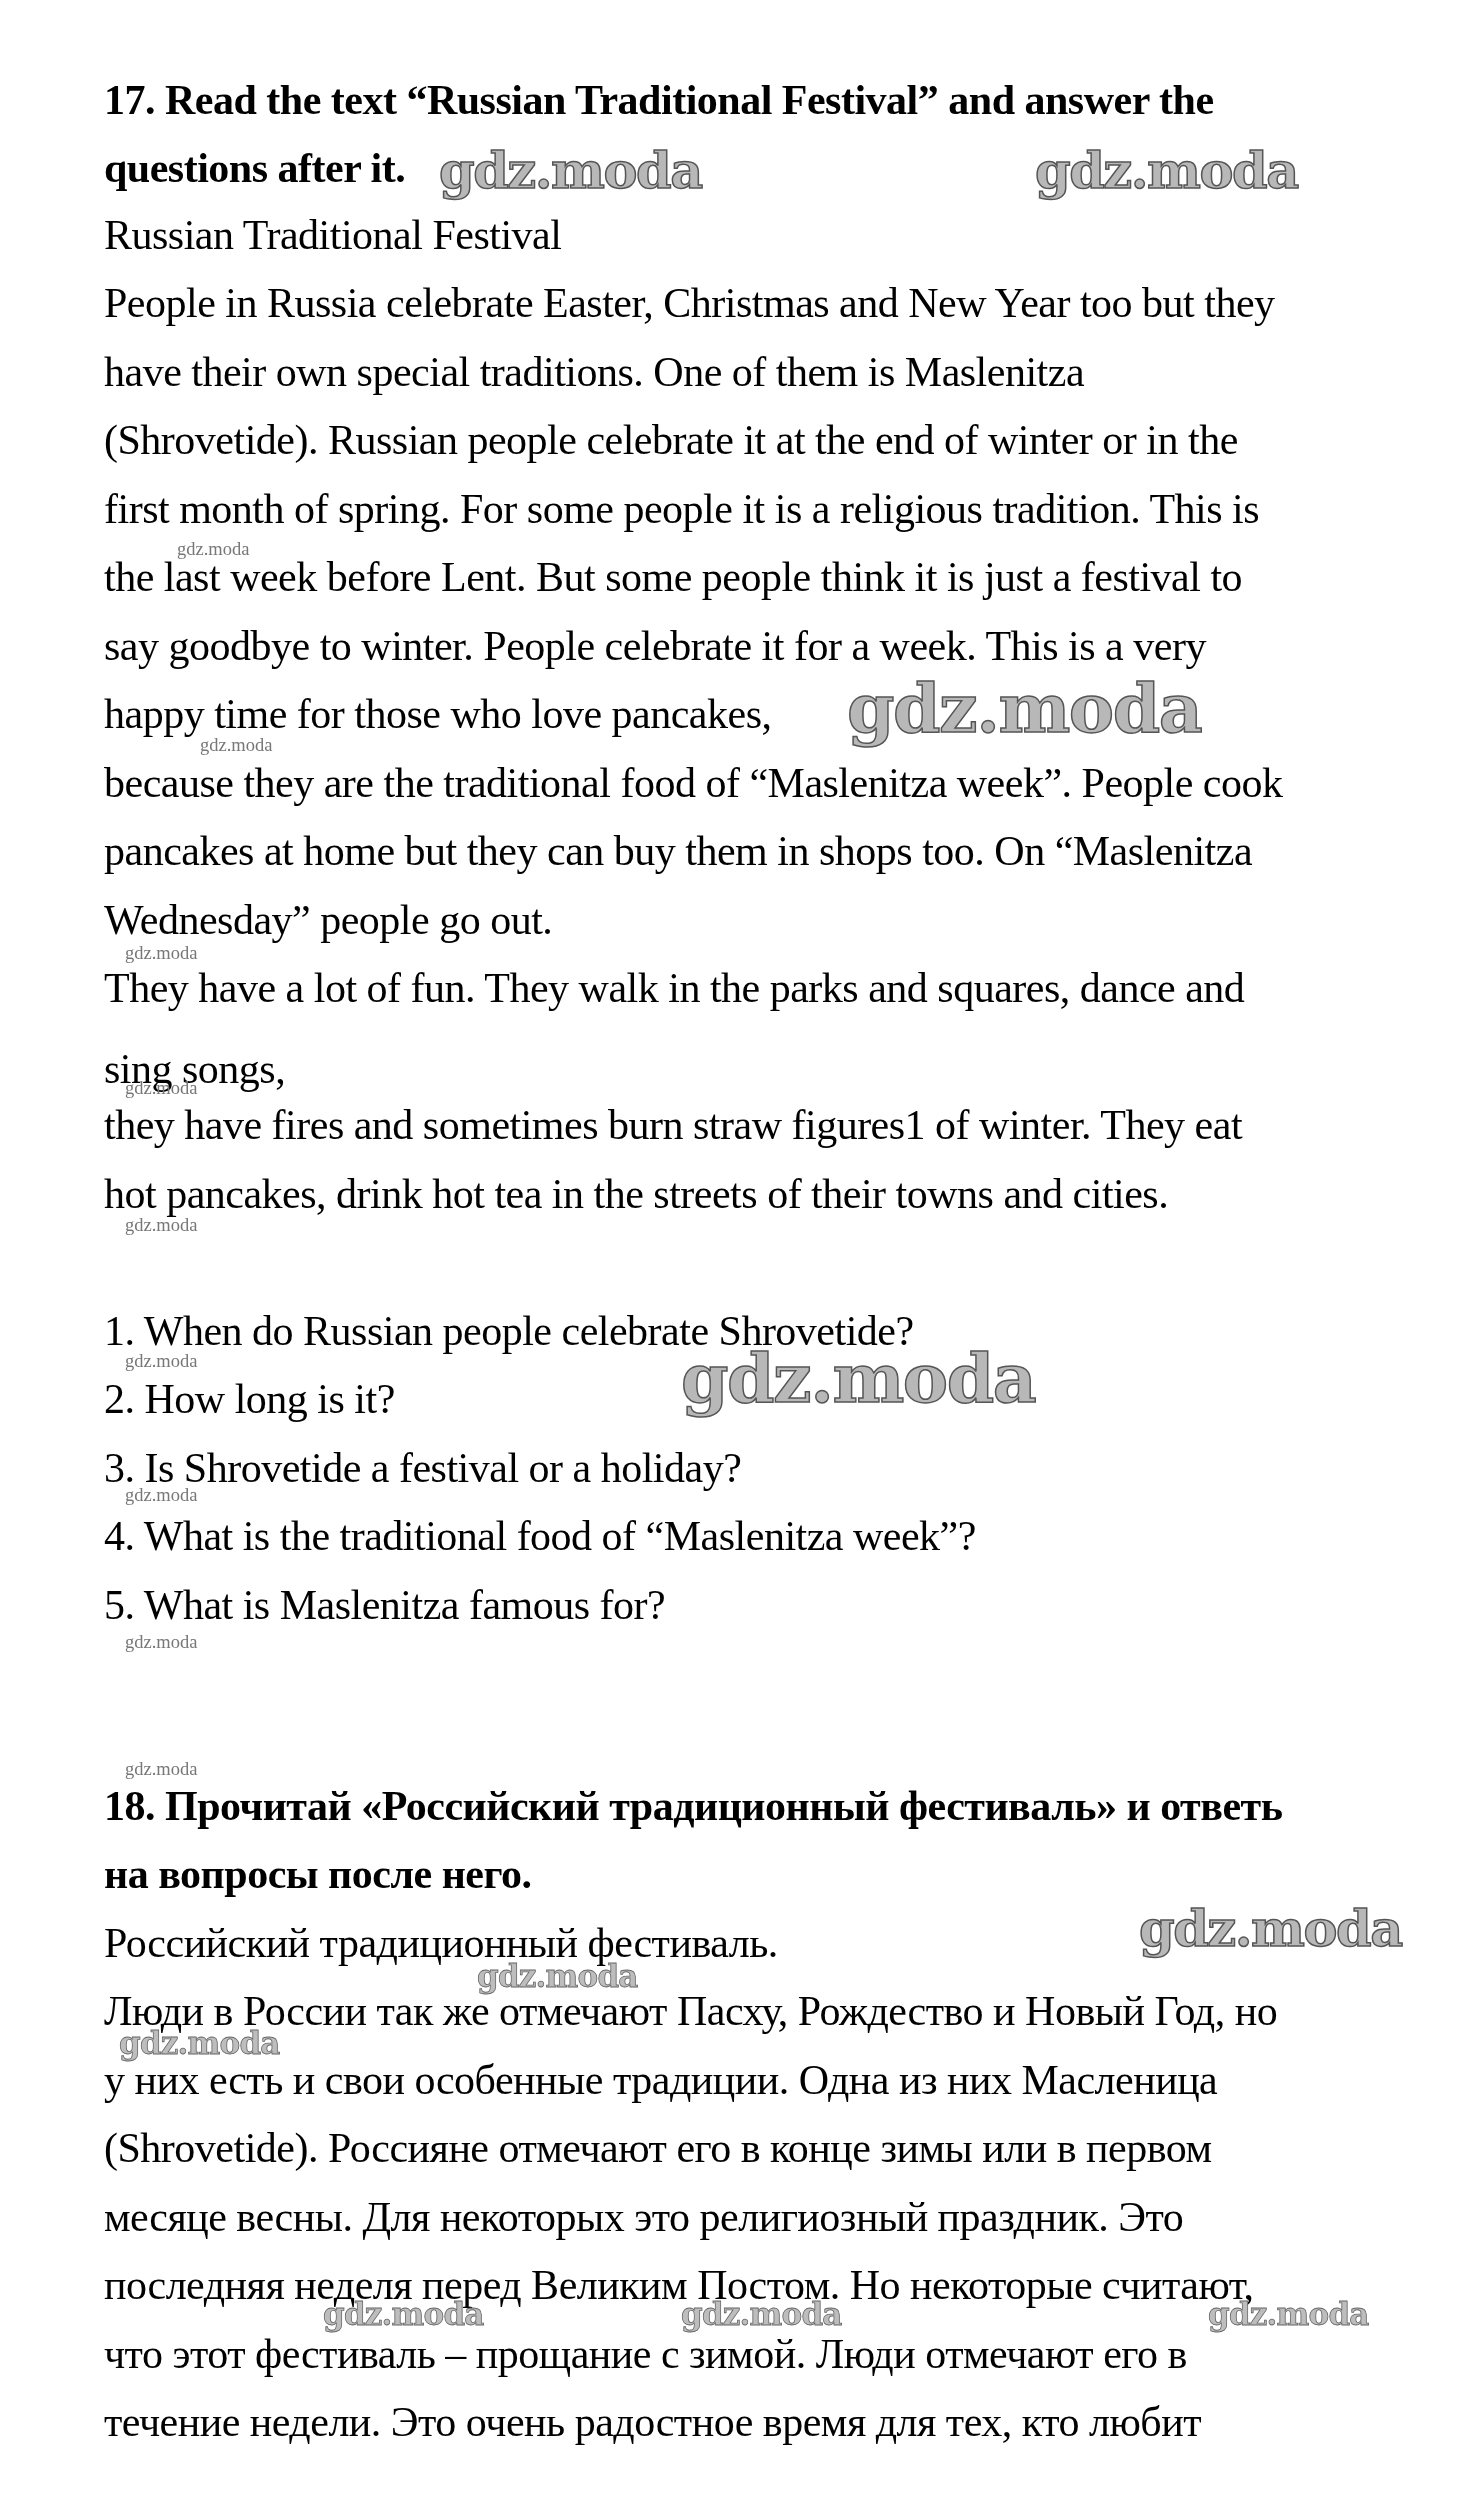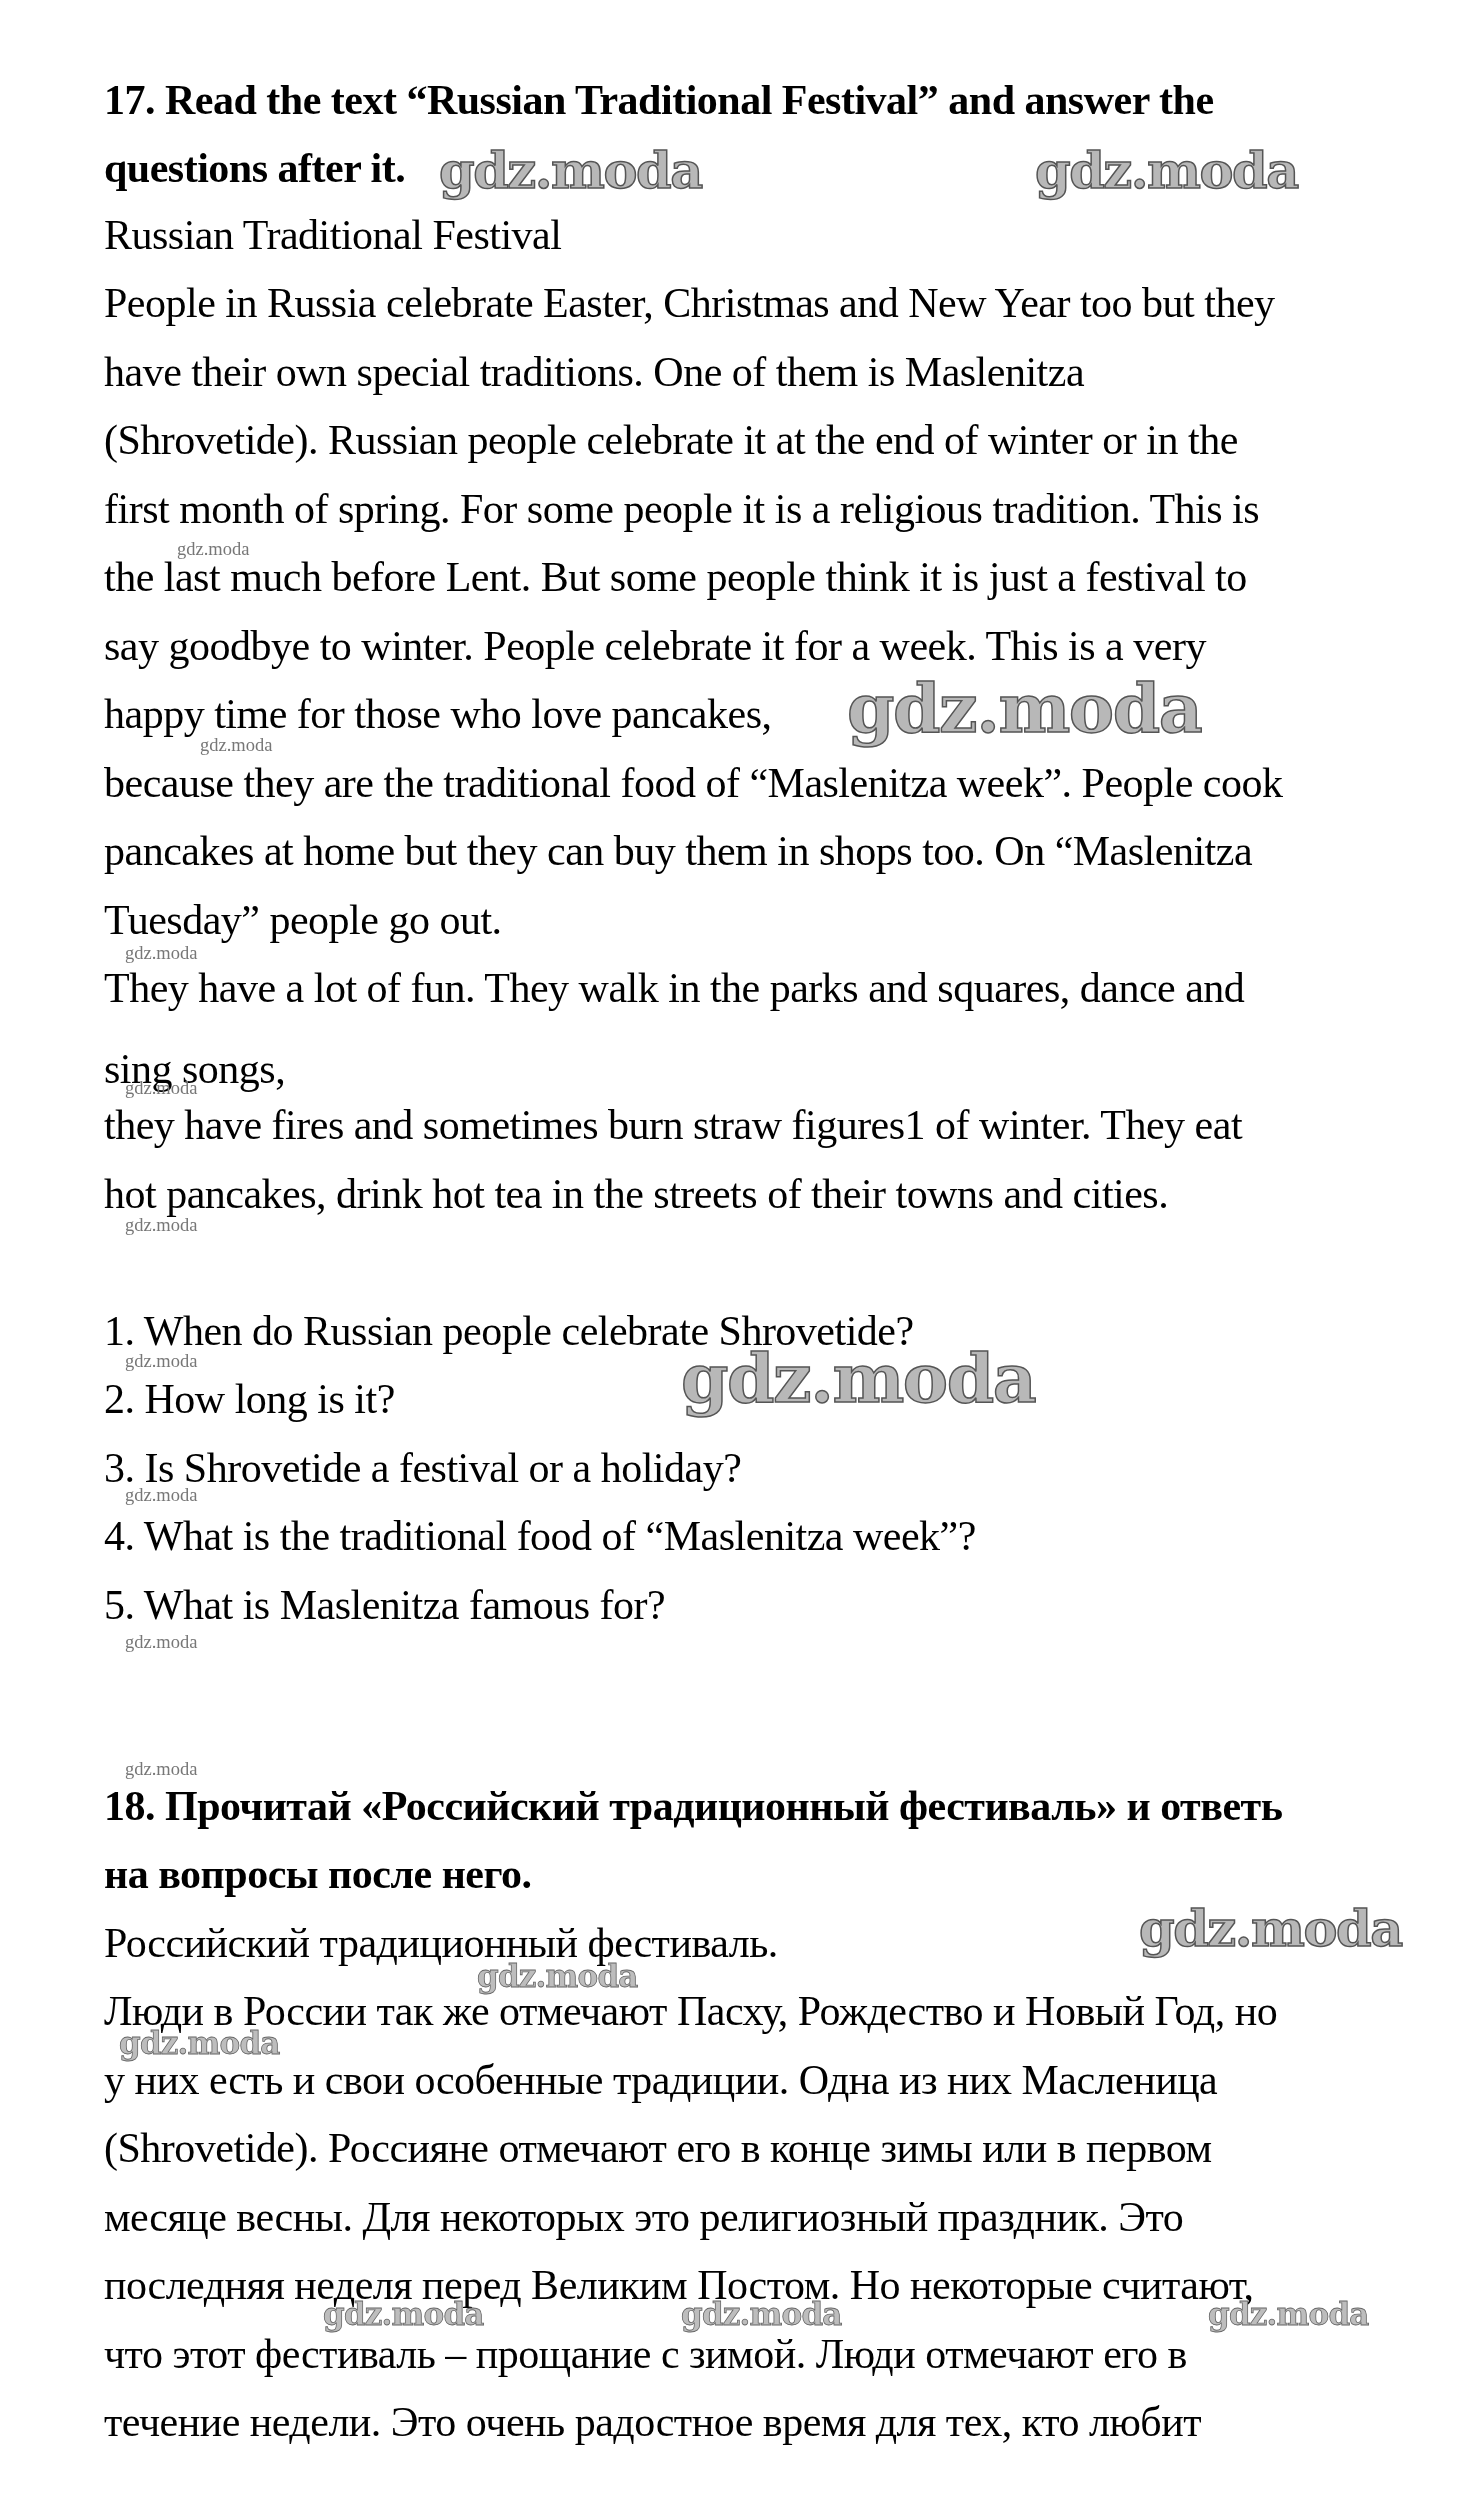--- a/index.html
+++ b/index.html
@@ -21,26 +21,26 @@
 <div class="page">
 
   <div class="line bold" style="top:77px">17. Read the text “Russian Traditional Festival” and answer the</div>
   <div class="line bold" style="top:145px">questions after it.</div>
   <div class="line" style="top:212px">Russian Traditional Festival</div>
 
   <div class="line" style="top:280px">People in Russia celebrate Easter, Christmas and New Year too but they</div>
   <div class="line" style="top:349px">have their own special traditions. One of them is Maslenitza</div>
   <div class="line" style="top:417px">(Shrovetide). Russian people celebrate it at the end of winter or in the</div>
   <div class="line" style="top:486px">first month of spring. For some people it is a religious tradition. This is</div>
-  <div class="line" style="top:554px">the last much before Lent. But some people think it is just a festival to</div>
+  <div class="line" style="top:554px">the last week before Lent. But some people think it is just a festival to</div>
   <div class="line" style="top:623px">say goodbye to winter. People celebrate it for a week. This is a very</div>
   <div class="line" style="top:691px">happy time for those who love pancakes,</div>
   <div class="line" style="top:828px">pancakes at home but they can buy them in shops too. On “Maslenitza</div>
   <div class="line" style="top:760px">because they are the traditional food of “Maslenitza week”. People cook</div>
-  <div class="line" style="top:897px">Tuesday” people go out.</div>
+  <div class="line" style="top:897px">Wednesday” people go out.</div>
   <div class="line" style="top:965px">They have a lot of fun. They walk in the parks and squares, dance and</div>
   <div class="line" style="top:1046px">sing songs,</div>
   <div class="line" style="top:1102px">they have fires and sometimes burn straw figures1 of winter. They eat</div>
   <div class="line" style="top:1171px">hot pancakes, drink hot tea in the streets of their towns and cities.</div>
 
   <div class="line" style="top:1308px">1. When do Russian people celebrate Shrovetide?</div>
   <div class="line" style="top:1376px">2. How long is it?</div>
   <div class="line" style="top:1445px">3. Is Shrovetide a festival or a holiday?</div>
   <div class="line" style="top:1513px">4. What is the traditional food of “Maslenitza week”?</div>
   <div class="line" style="top:1582px">5. What is Maslenitza famous for?</div>

